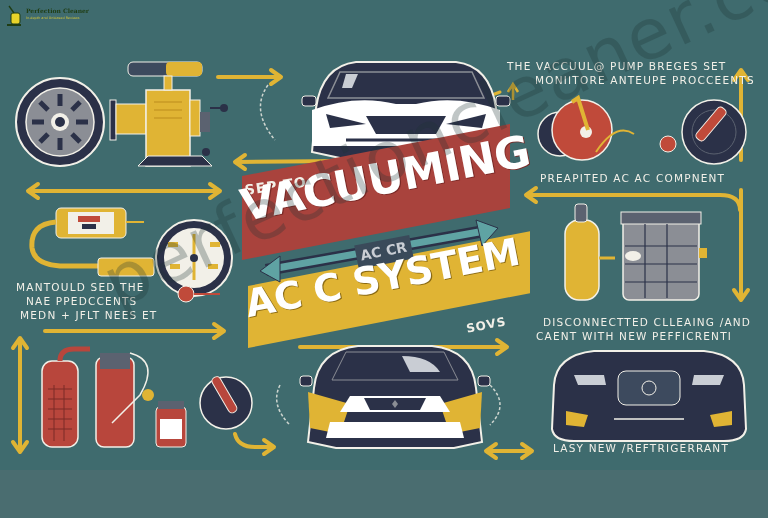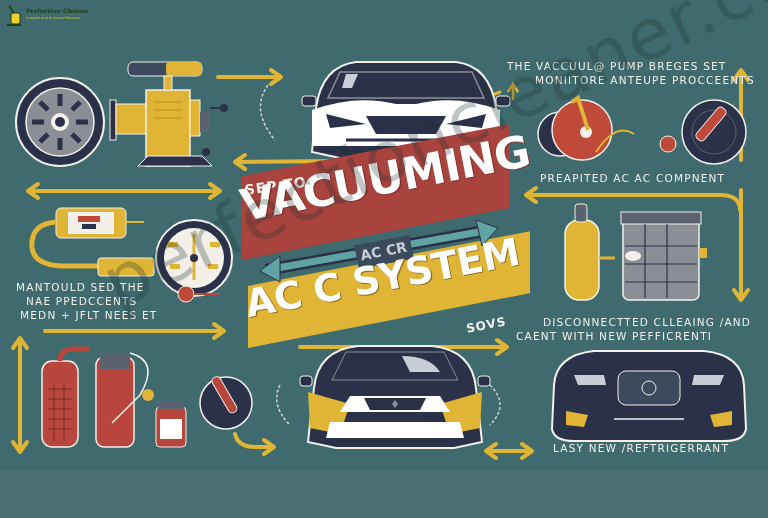--- a/index.html
+++ b/index.html
@@ -319,16 +319,16 @@
 <div class="title-sys">AC C SYSTEM</div>
 <div class="title-sovs">SOVS</div>
 
 <div class="caption" style="left:507px;top:60px">THE VACCUUL@ PUMP BREGES SET</div>
 <div class="caption" style="left:535px;top:74px">MONIITORE ANTEUPE PROCCEENTS</div>
 <div class="caption" style="left:540px;top:172px">PREAPITED AC AC COMPNENT</div>
 <div class="caption" style="left:16px;top:281px">MANTOULD SED THE</div>
 <div class="caption" style="left:26px;top:295px">NAE PPEDCCENTS</div>
 <div class="caption" style="left:20px;top:309px">MEDN + JFLT NEES ET</div>
 <div class="caption" style="left:543px;top:316px">DISCONNECTTED CLLEAING /AND</div>
-<div class="caption" style="left:516px;top:330px">CAENT WITH NEW PEFFICRENTI</div>
+<div class="caption" style="left:536px;top:330px">CAENT WITH NEW PEFFICRENTI</div>
 <div class="caption" style="left:553px;top:442px">LASY NEW /REFTRIGERRANT</div>
 
 <div class="watermark">perfectioncleaner.com</div>
 
 </body></html>

